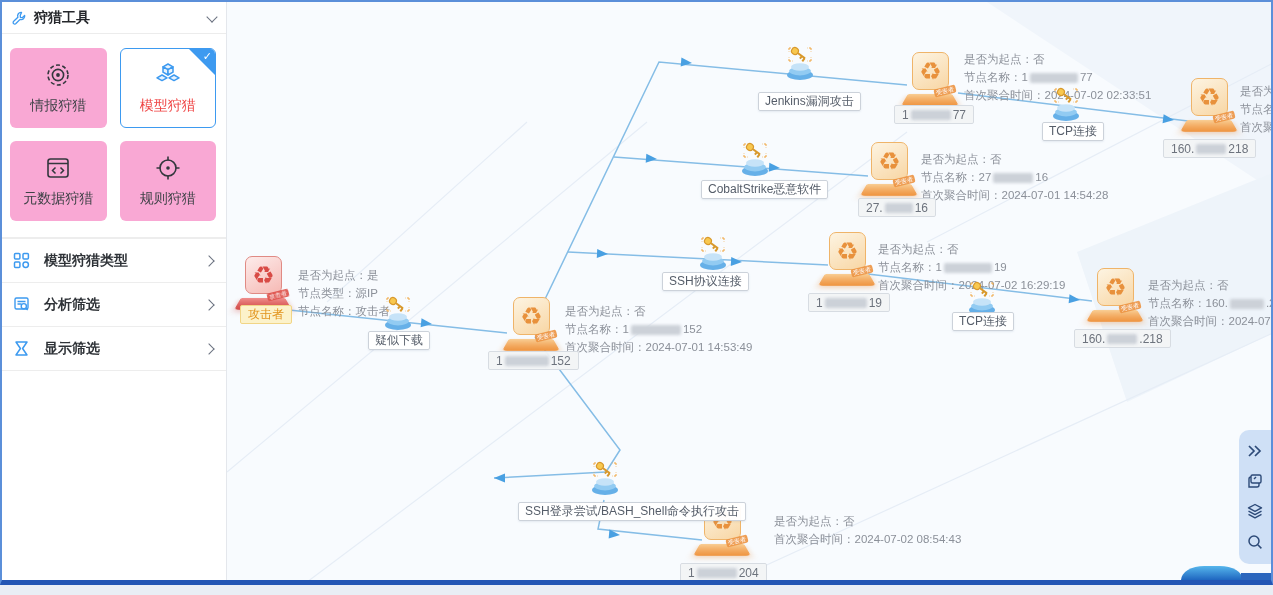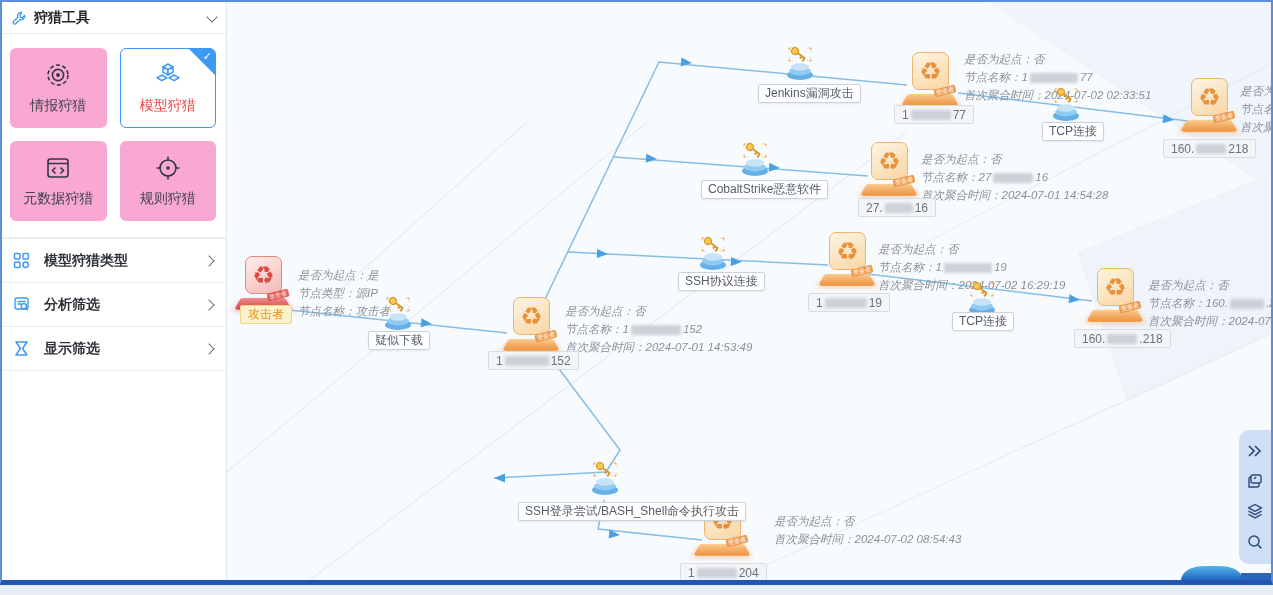--- a/index.html
+++ b/index.html
@@ -47,21 +47,21 @@
   .vnode.red .base { background:linear-gradient(#f0908f,#d24a47); box-shadow:0 3px 6px rgba(210,80,70,.35); }
   .vnode.red .box { background:linear-gradient(150deg,#fdeceb,#f6b9b4); border-color:#e08a84; }
   .vnode.red .glyph { color:#d84b46; }
   .vnode.red .badge { background:rgba(222,82,76,.92); }
   
   .nlabel { position:absolute; height:19px; background:rgba(242,244,246,.95); border:1px solid #d7dce2; border-radius:2px;
     color:#6d737d; font-size:12px; display:flex; align-items:center; justify-content:center; padding:0 7px; z-index:6; white-space:nowrap; }
   .nlabel.attacker { background:#fcf2ca; border-color:#f1d587; color:#e2931c; }
   .redact { display:inline-block; height:10px; background:#ccd1d8; border-radius:2px; margin:0 2px; vertical-align:middle; filter:blur(1.5px); }
   
-  .ttip { position:absolute; font-size:11.5px; color:#8b9099; line-height:18px; z-index:4; white-space:nowrap;font-style:italic; }
+  .ttip { position:absolute; font-size:11.5px; color:#8b9099; line-height:18px; z-index:4; white-space:nowrap; }
   
   .enode { position:absolute; width:34px; height:38px; z-index:5; cursor:pointer; }
   .elabel { position:absolute; height:19px; background:rgba(255,255,255,.96); border:1px solid #ccd2da; border-radius:2px;
     color:#555d69; font-size:12px; display:flex; align-items:center; padding:0 6px; z-index:6; white-space:nowrap; box-shadow:0 1px 2px rgba(120,140,170,.15); }
   
   #zoompanel { position:absolute; left:3px; top:436px; width:37px; height:160px; background:rgba(218,229,243,.92);
     border-radius:8px 8px 0 0; display:flex; flex-direction:column; align-items:center; padding-top:8px; gap:3px; z-index:20; }
   #zoompanel .zlabel { font-size:12px; color:#44536b; }
   #zoompanel .zpct { font-size:11px; color:#44536b; margin:3px 0 2px 0; }
   #zoompanel svg { display:block; }
@@ -358,21 +358,21 @@
         <ellipse cx="17" cy="31" rx="13" ry="5" fill="#66b0e8"></ellipse>
         <ellipse cx="17" cy="27" rx="11" ry="4.4" fill="#92cbf2"></ellipse>
         <ellipse cx="17" cy="23" rx="9" ry="3.8" fill="#c6e3f8"></ellipse>
         <path d="M6 4h4M6 4v4M28 4h-4M28 4v4M6 17h4M6 17v-4M28 17h-4M28 17v-4" stroke="#f0a43c" stroke-width="1" stroke-dasharray="2 1.5" fill="none"></path>
         <g transform="rotate(36 16 10)">
           <circle cx="11" cy="10" r="3.4" fill="#f8c84f" stroke="#d8992c" stroke-width="1.2"></circle>
           <path d="M14.4 10h9M19.5 10v3.2M23 10v4" stroke="#d8992c" stroke-width="2" fill="none"></path>
         </g>
       </svg>
   </div>
-  <div class="elabel" style="left:756px;top:82px">Jenkins漏洞攻击</div>
+  <div class="elabel" style="left:756px;top:90px">Jenkins漏洞攻击</div>
 
   <div class="enode" style="left:736px;top:138px">
     <svg width="34" height="38" viewBox="0 0 34 38">
         <ellipse cx="17" cy="31" rx="13" ry="5" fill="#66b0e8"></ellipse>
         <ellipse cx="17" cy="27" rx="11" ry="4.4" fill="#92cbf2"></ellipse>
         <ellipse cx="17" cy="23" rx="9" ry="3.8" fill="#c6e3f8"></ellipse>
         <path d="M6 4h4M6 4v4M28 4h-4M28 4v4M6 17h4M6 17v-4M28 17h-4M28 17v-4" stroke="#f0a43c" stroke-width="1" stroke-dasharray="2 1.5" fill="none"></path>
         <g transform="rotate(36 16 10)">
           <circle cx="11" cy="10" r="3.4" fill="#f8c84f" stroke="#d8992c" stroke-width="1.2"></circle>
           <path d="M14.4 10h9M19.5 10v3.2M23 10v4" stroke="#d8992c" stroke-width="2" fill="none"></path>
@@ -386,21 +386,21 @@
         <ellipse cx="17" cy="31" rx="13" ry="5" fill="#66b0e8"></ellipse>
         <ellipse cx="17" cy="27" rx="11" ry="4.4" fill="#92cbf2"></ellipse>
         <ellipse cx="17" cy="23" rx="9" ry="3.8" fill="#c6e3f8"></ellipse>
         <path d="M6 4h4M6 4v4M28 4h-4M28 4v4M6 17h4M6 17v-4M28 17h-4M28 17v-4" stroke="#f0a43c" stroke-width="1" stroke-dasharray="2 1.5" fill="none"></path>
         <g transform="rotate(36 16 10)">
           <circle cx="11" cy="10" r="3.4" fill="#f8c84f" stroke="#d8992c" stroke-width="1.2"></circle>
           <path d="M14.4 10h9M19.5 10v3.2M23 10v4" stroke="#d8992c" stroke-width="2" fill="none"></path>
         </g>
       </svg>
   </div>
-  <div class="elabel" style="left:676px;top:270px">SSH协议连接</div>
+  <div class="elabel" style="left:660px;top:270px">SSH协议连接</div>
 
   <div class="enode" style="left:1047px;top:83px">
     <svg width="34" height="38" viewBox="0 0 34 38">
         <ellipse cx="17" cy="31" rx="13" ry="5" fill="#66b0e8"></ellipse>
         <ellipse cx="17" cy="27" rx="11" ry="4.4" fill="#92cbf2"></ellipse>
         <ellipse cx="17" cy="23" rx="9" ry="3.8" fill="#c6e3f8"></ellipse>
         <path d="M6 4h4M6 4v4M28 4h-4M28 4v4M6 17h4M6 17v-4M28 17h-4M28 17v-4" stroke="#f0a43c" stroke-width="1" stroke-dasharray="2 1.5" fill="none"></path>
         <g transform="rotate(36 16 10)">
           <circle cx="11" cy="10" r="3.4" fill="#f8c84f" stroke="#d8992c" stroke-width="1.2"></circle>
           <path d="M14.4 10h9M19.5 10v3.2M23 10v4" stroke="#d8992c" stroke-width="2" fill="none"></path>

